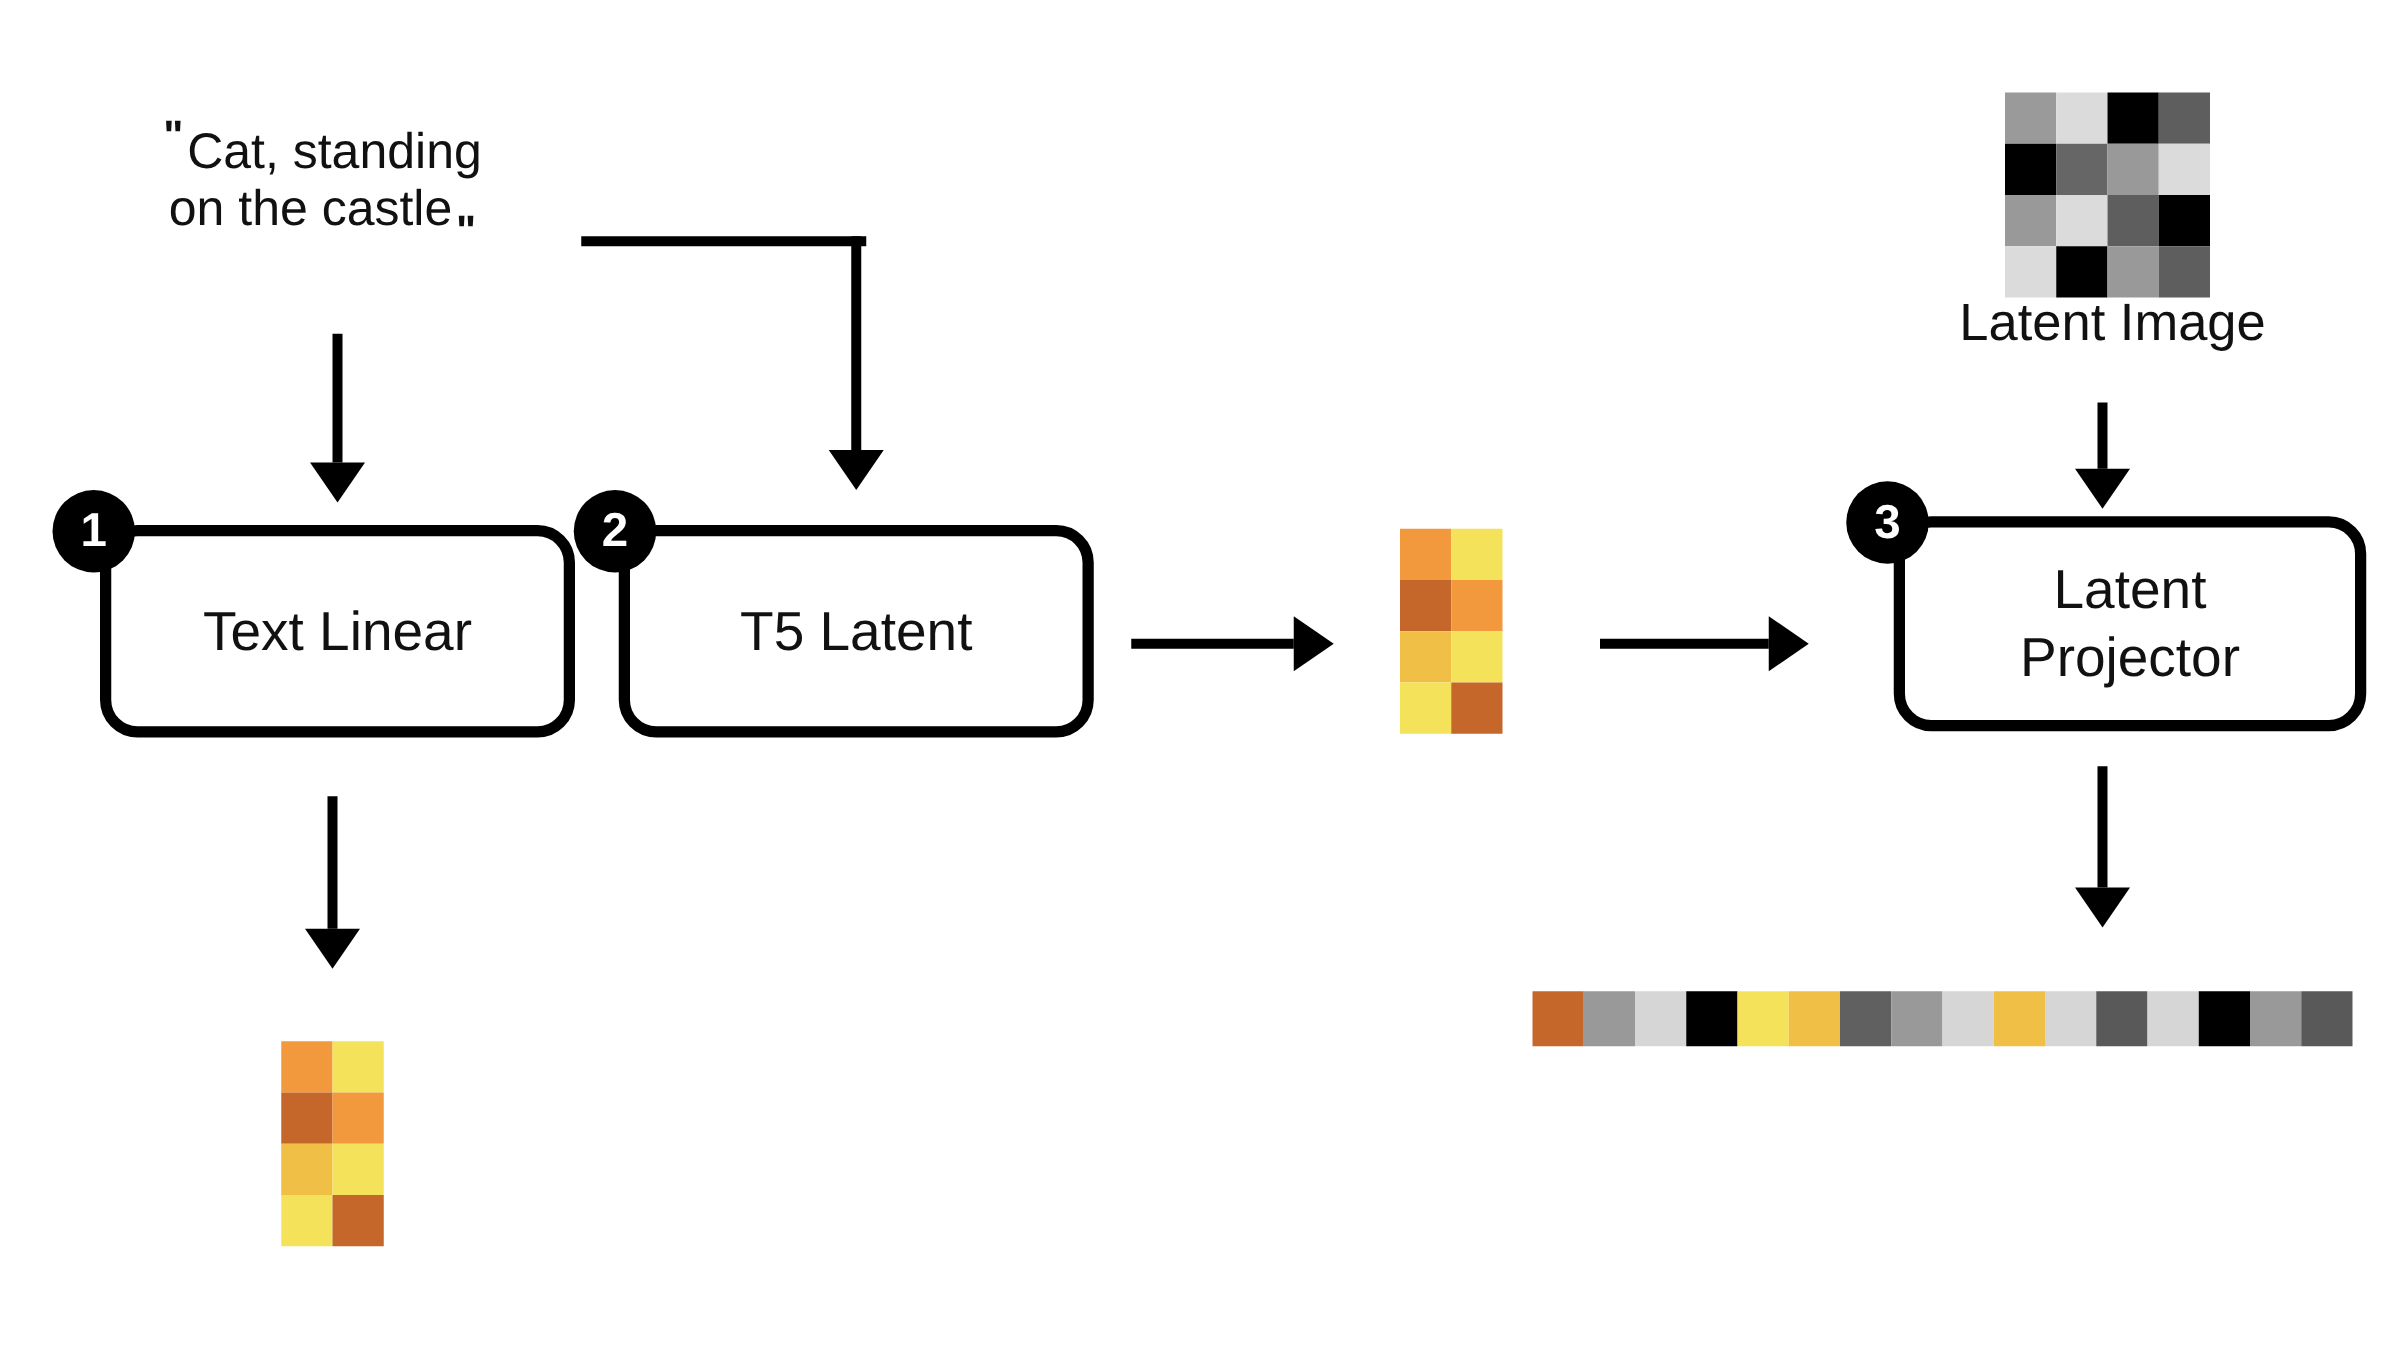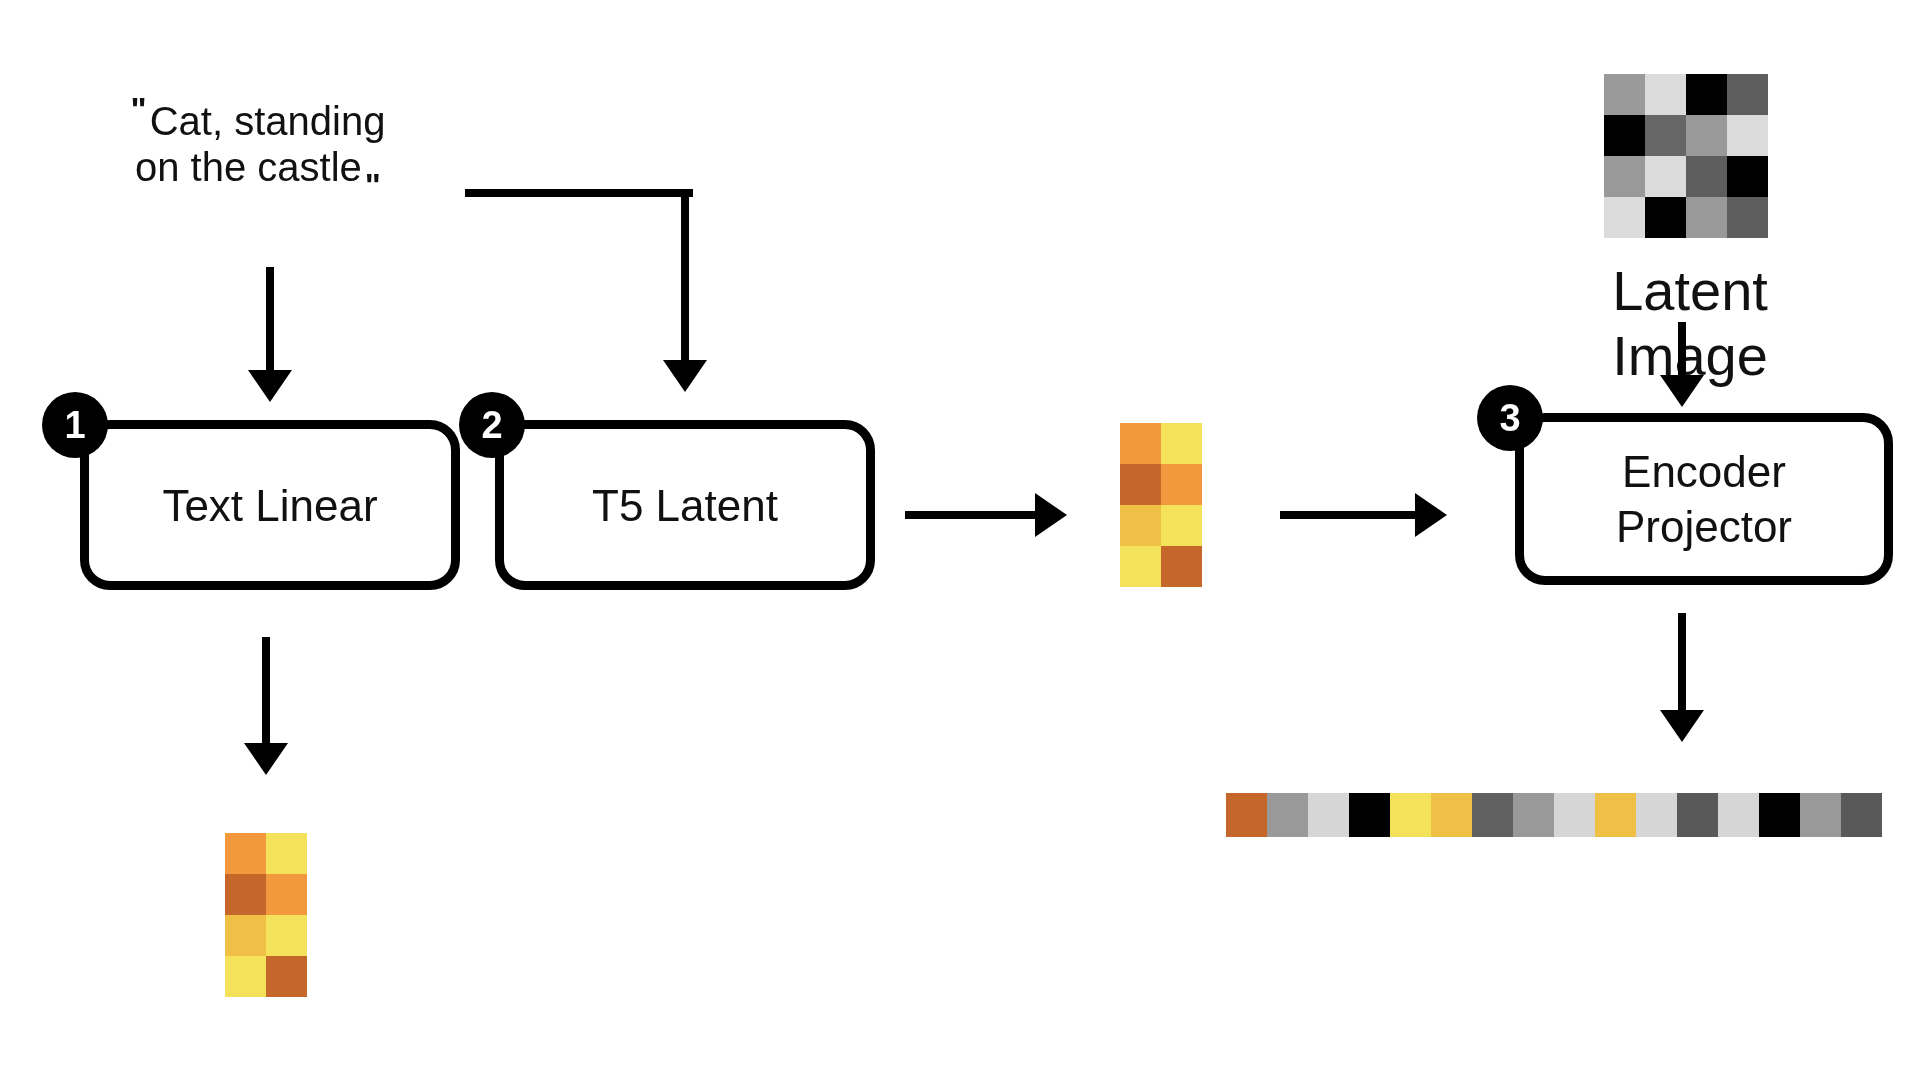--- a/index.html
+++ b/index.html
@@ -35,22 +35,22 @@
   .head-right{position:absolute;width:0;height:0;
     border-top:22px solid transparent;border-bottom:22px solid transparent;border-left:32px solid #000;}
   
   .grid{position:absolute;display:grid;}
   .grid .cell{width:100%;height:100%;}
   #grid-text-embed{left:225px;top:833px;grid-template-columns:repeat(2,41px);grid-auto-rows:41px;}
   #grid-fused-embed{left:1120px;top:423px;grid-template-columns:repeat(2,41px);grid-auto-rows:41px;}
   #grid-latent{left:1604px;top:74px;grid-template-columns:repeat(4,41px);grid-auto-rows:41px;}
   #grid-output{left:1226px;top:793px;grid-template-columns:repeat(16,41px);grid-auto-rows:44px;}
   
-  .latent-label{position:absolute;left:1550px;top:258px;width:280px;text-align:center;
-    font-size:56px;font-weight:500;color:#111;}
+  .latent-label{position:absolute;left:1550px;top:234px;width:280px;text-align:center;
+    font-size:42px;font-weight:500;color:#111;}
 </style>
 </head>
 <body>
 
 <div id="canvas">
 
   <div class="prompt">
     <span class="q-open">"</span><span>Cat, standing</span><br>
     <span>on the castle</span><span class="q-close">"</span>
   </div>
@@ -127,21 +127,21 @@
     </div>
   <div class="latent-label">Latent Image</div>
 
   <div class="shaft-v" style="left:1678px;top:322px;height:53px;"></div>
   <div class="head-down" style="left:1660px;top:375px;"></div>
 
   <div class="badge" id="badge-3">
     <span>3</span>
   </div>
   <div class="node" id="node-3">
-    <div class="label">Encoder Projector</div>
+    <div class="label">Latent Projector</div>
   </div>
 
   <div class="shaft-v" style="left:1678px;top:613px;height:97px;"></div>
   <div class="head-down" style="left:1660px;top:710px;"></div>
 
   <div class="grid" id="grid-output">
       <div class="cell" style="background: rgb(197, 102, 43);"></div>
       <div class="cell" style="background: rgb(153, 153, 153);"></div>
       <div class="cell" style="background: rgb(214, 214, 214);"></div>
       <div class="cell" style="background: rgb(0, 0, 0);"></div>

